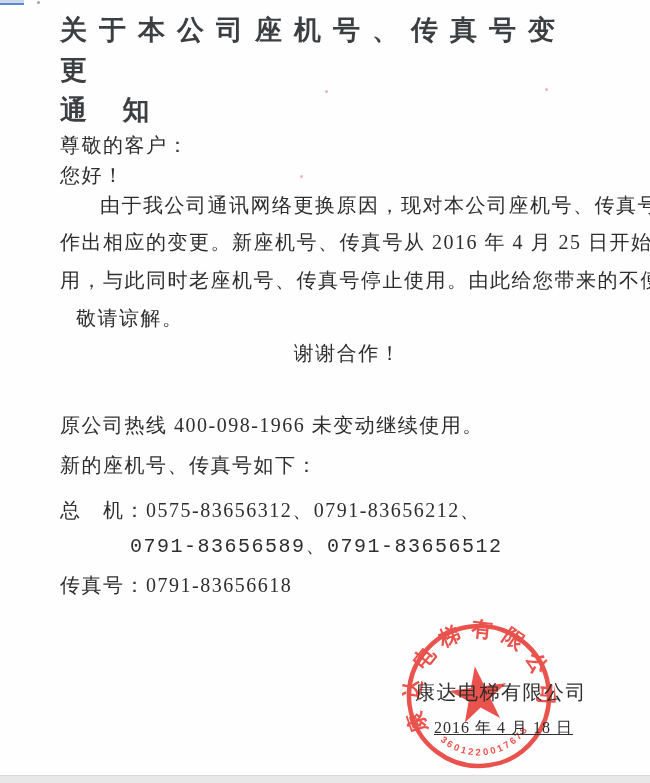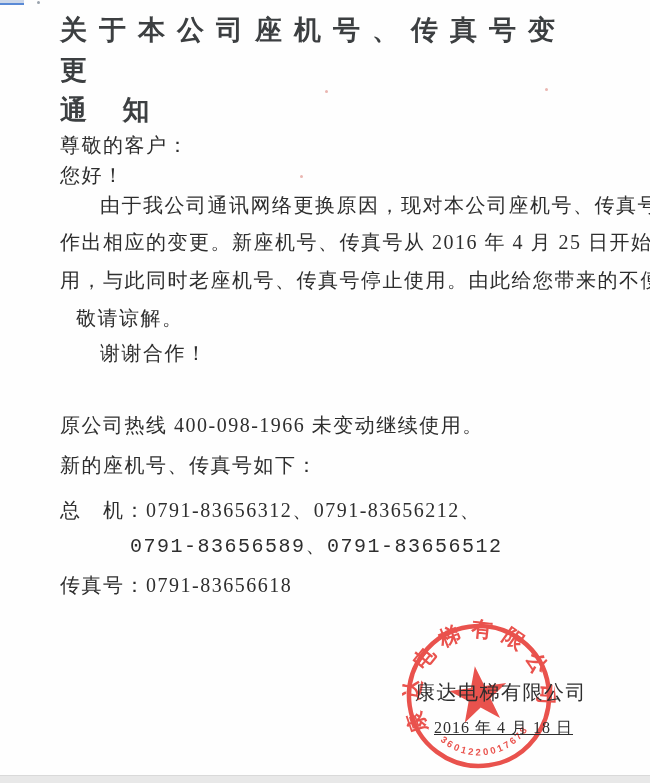--- a/index.html
+++ b/index.html
@@ -49,21 +49,21 @@
     letter-spacing:1.5px;
   }
   .ind2 { padding-left:40px; }
   .ind-num { padding-left:70px; }
   .m-l0 { }
   .m-l1 { }
   .m-l2 { }
   .m-l3 { margin-top:7px; }
   .m-l4 { margin-top:8px; }
   .m-l5 { margin-top:8px;margin-left:16px; }
-  .m-l6 { margin-top:5px; }
+  .m-l6 { margin-top:5px;text-align:center; }
   .m-l7 { margin-top:42px; }
   .m-l8 { margin-top:10px; }
   .m-l9 { margin-top:15px; }
   .m-l10 { margin-top:7px;font-family:Liberation Mono, monospace; }
   .m-l11 { margin-top:8px; }
   .signature {
     margin-top:78px;
     text-align:right;
     padding-right:8px;
     position:relative;
@@ -120,21 +120,21 @@
 
     <div class="ln m-l0">尊敬的客户：</div>
     <div class="ln m-l1">您好！</div>
     <div class="ln m-l2 ind2">由于我公司通讯网络更换原因，现对本公司座机号、传真号</div>
     <div class="ln m-l3">作出相应的变更。新座机号、传真号从 2016 年 4 月 25 日开始启</div>
     <div class="ln m-l4">用，与此同时老座机号、传真号停止使用。由此给您带来的不便，</div>
     <div class="ln m-l5">敬请谅解。</div>
     <div class="ln m-l6 ind2">谢谢合作！</div>
     <div class="ln m-l7">原公司热线 400-098-1966 未变动继续使用。</div>
     <div class="ln m-l8">新的座机号、传真号如下：</div>
-    <div class="ln m-l9">总　机：0791-83656312、0791-83656212、</div>
+    <div class="ln m-l9">总　机：0575-83656312、0791-83656212、</div>
     <div class="ln m-l10 ind-num">0791-83656589、0791-83656512</div>
     <div class="ln m-l11">传真号：0791-83656618</div>
 
     <div class="signature">
       <div class="sig-company">康达电梯有限公司</div>
       <div class="sig-date">2016 年 4 月 18 日</div>
     </div>
   </div>
 
   <svg class="seal" viewBox="0 0 152 152">

